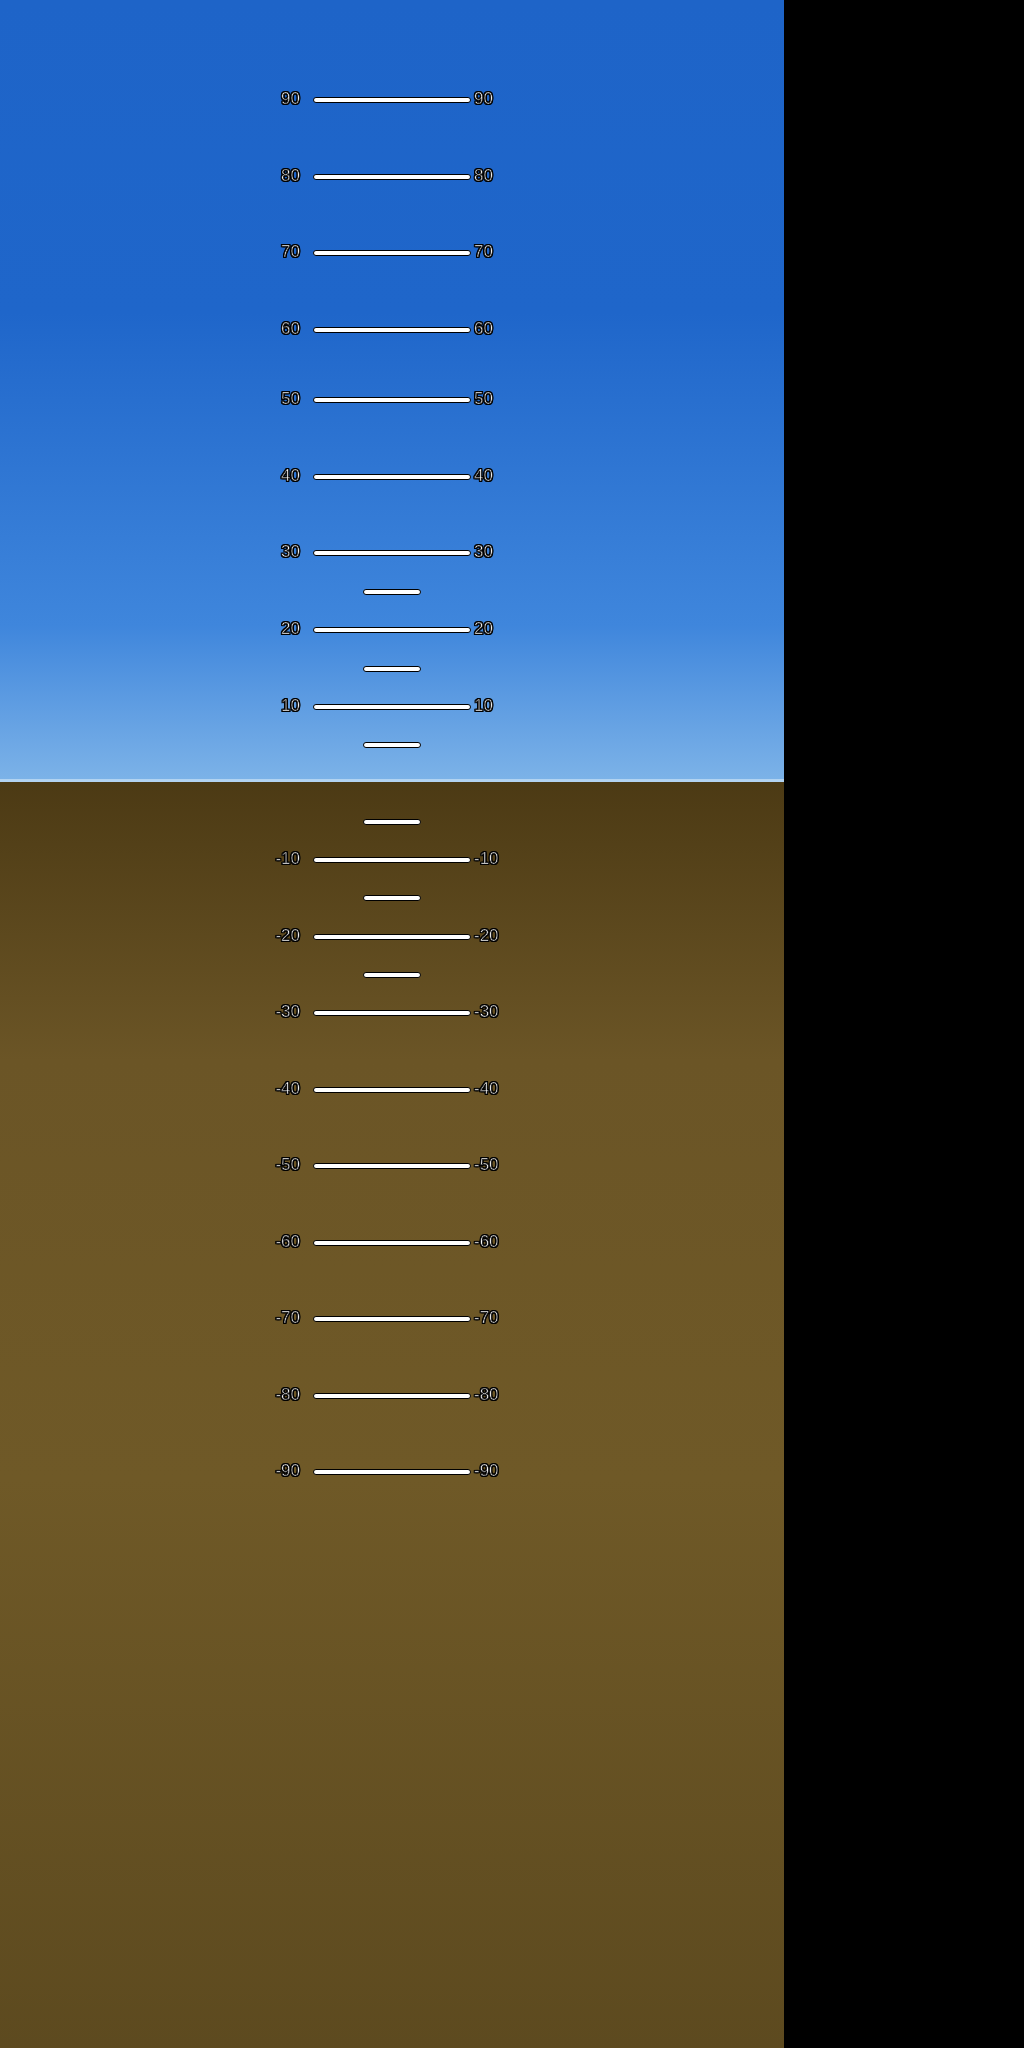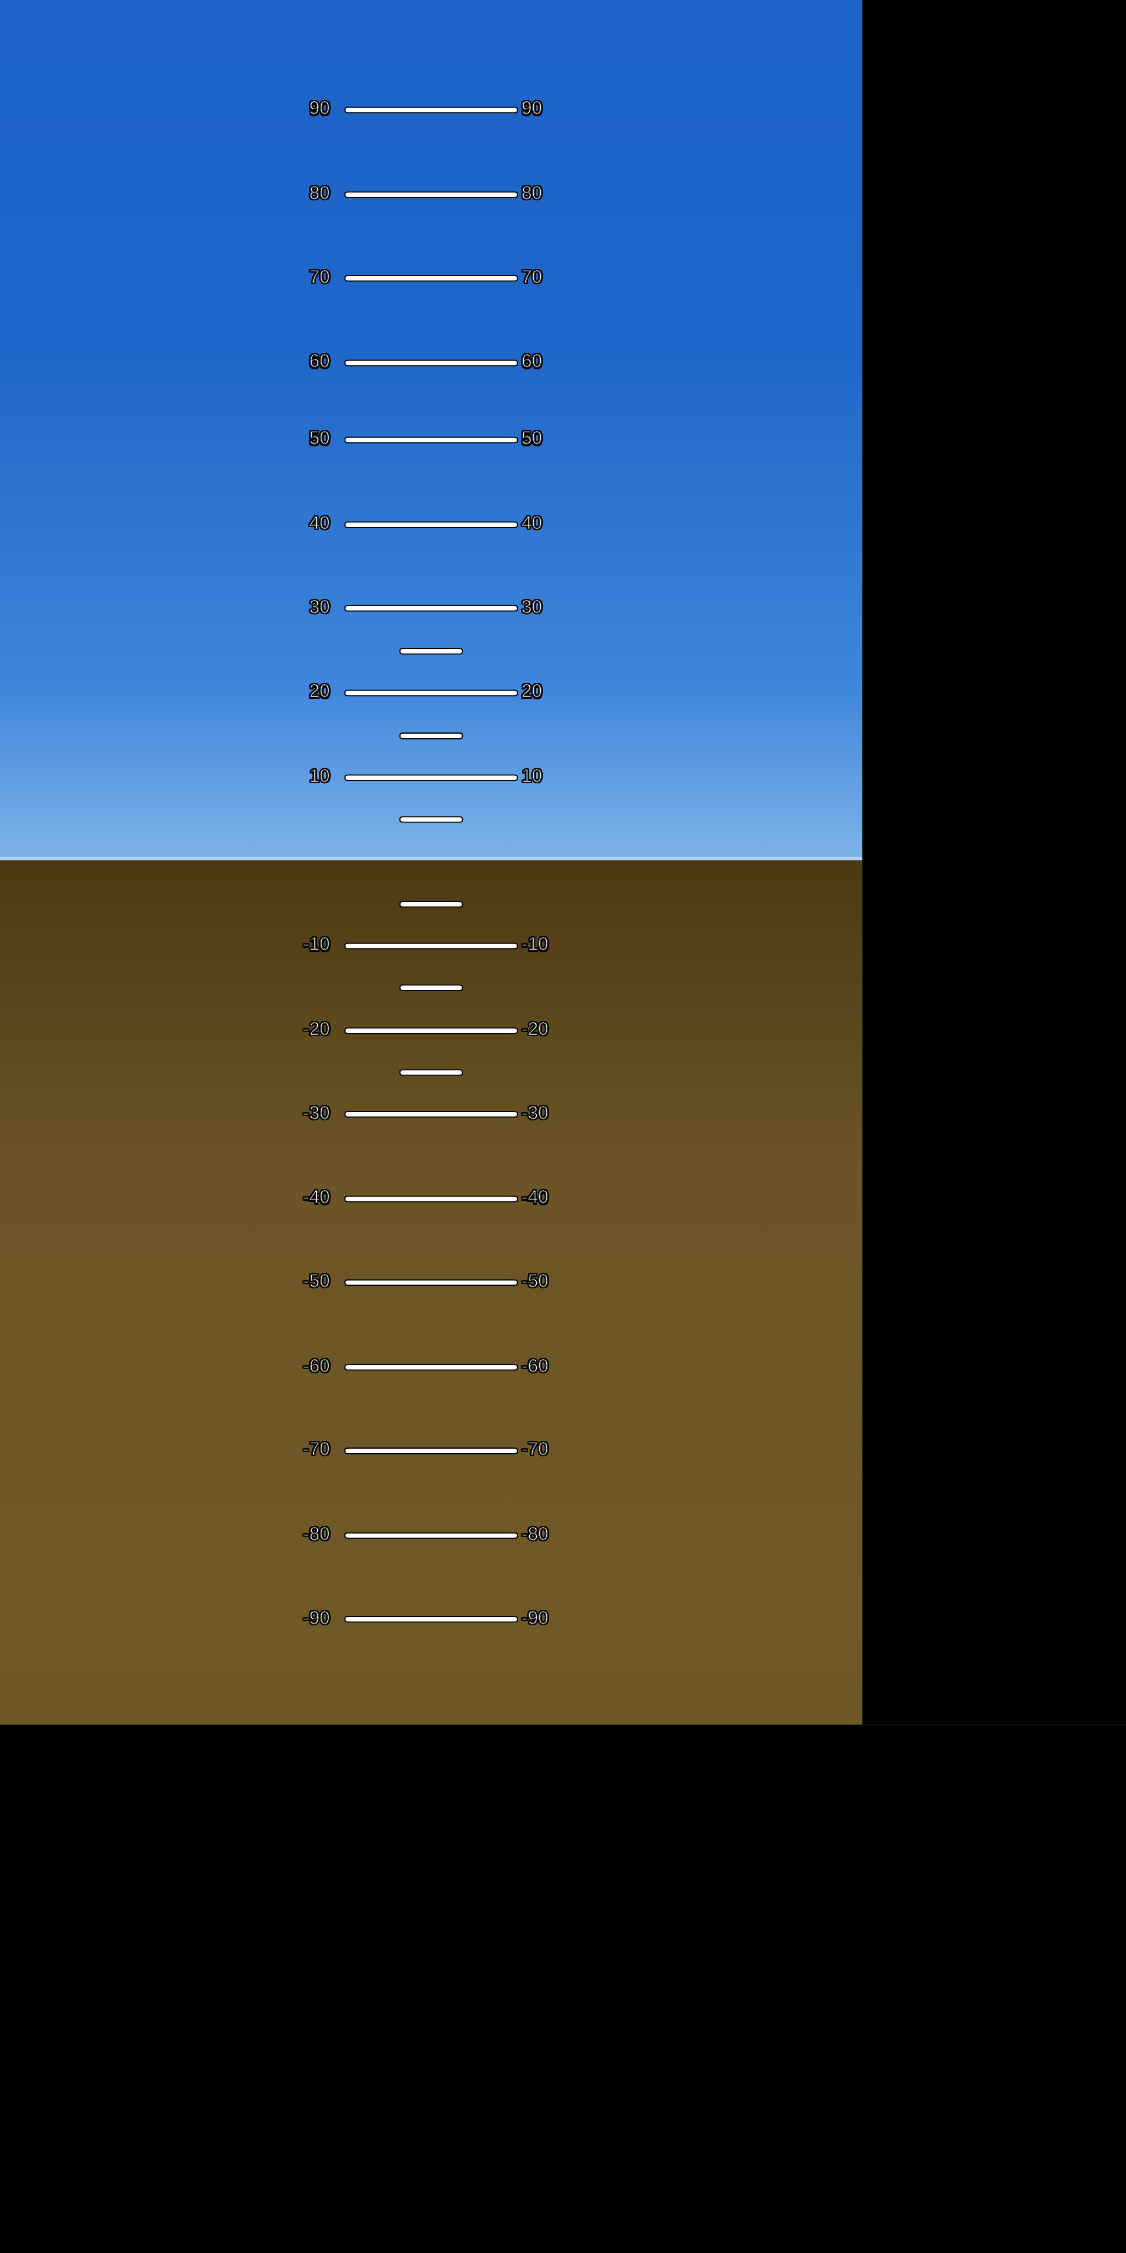--- a/index.html
+++ b/index.html
@@ -6,23 +6,23 @@
     margin: 0;
     padding: 0;
     background: #000;
   }
   body {
     font-family: "Liberation Sans", sans-serif;
   }
   #stage {
     position: relative;
     width: 1024px;
-    height: 1568px;
+    height: 2048px;
     overflow: hidden;
-    background: #14532d;
+    background: #8b5cf6;
   }
   
   #sky {
     position: absolute;
     left: 0;
     top: 0;
     width: 784px;
     height: 782px;
     background: linear-gradient(to bottom, #1e64c8 0%, #1f66ca 40%, #3f86dc 80%, #7db3e8 100%);
   }

